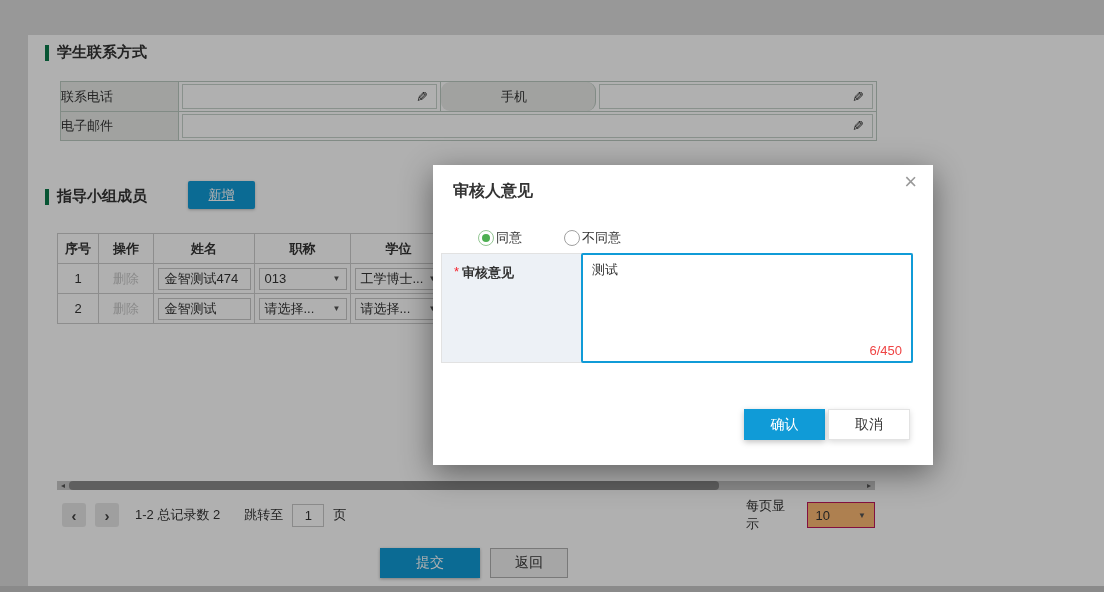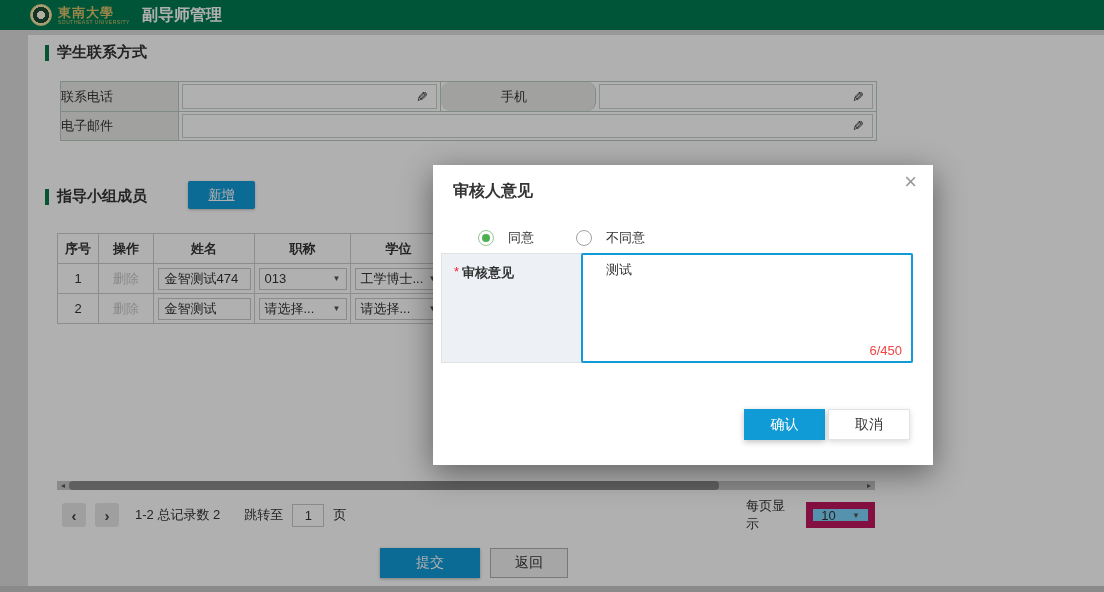--- a/index.html
+++ b/index.html
@@ -73,78 +73,68 @@
            align-items:center; font-size:13px; color:#333; }
   .pgbtn { width:24px; height:24px; background:#e7e7e7; border:none; border-radius:3px; font-size:15px;
            font-weight:bold; color:#444; margin-left:5px; cursor:pointer; display:flex;
            align-items:center; justify-content:center; font-family:inherit; }
   .pgbtn + .pgbtn { margin-left:9px; }
   .range { margin-left:16px; }
   .jump { margin-left:24px; }
   .jumpinput { width:32px; height:23px; border:1px solid #c9c9c9; display:flex; align-items:center;
                justify-content:center; margin:0 9px; cursor:text; background:#fff; }
   .psize { position:absolute; left:689px; top:0; height:28px; display:flex; align-items:center; }
-  .sizesel { width:70px; height:26px; border:7px solid #be185d; background:#7dd3fc; display:flex;
+  .sizesel { width:70px; height:26px; border:1px solid #be185d; background:#fdba74; display:flex;
              align-items:center; justify-content:space-between; padding:0 8px; margin-left:10px;
              cursor:pointer; }
 
   
   .footer-btns { position:absolute; left:352px; top:513px; display:flex; gap:10px; }
   .submit-btn { width:100px; height:30px; background:#109bd7; color:#fff; border:none; font-size:14px;
                 cursor:pointer; font-family:inherit; box-shadow:0 1px 3px rgba(0,0,0,.3); }
   .back-btn { width:78px; height:30px; background:#f1f1f1; border:1px solid #b0b0b0; color:#333;
               font-size:14px; cursor:pointer; font-family:inherit; }
 
   
   .overlay { position:absolute; inset:0; background:rgba(0,0,0,.31); z-index:50; }
   .modal { position:absolute; left:433px; top:165px; width:500px; height:300px; background:#fff;
            z-index:60; box-shadow:0 8px 30px rgba(0,0,0,.45); }
   .modal-title { position:absolute; left:20px; top:16px; font-size:16px; font-weight:bold; color:#333; }
   .modal-close { position:absolute; right:16px; top:4px; font-size:22px; color:#999; cursor:pointer;
                  font-weight:300; }
   .radio-row { position:absolute; left:45px; top:64px; display:flex; align-items:center; gap:42px;
                font-size:13px; color:#333; }
-  .radio-opt { display:flex; align-items:center; gap:14px; cursor:pointer; }
+  .radio-opt { display:flex; align-items:center; gap:2px; cursor:pointer; }
   .radio { width:16px; height:16px; border-radius:50%; position:relative; background:#fff; }
   .radio.sel { border:1px solid #94c794; }
   .radio.sel::after { content:""; position:absolute; inset:3px; border-radius:50%; background:#4caf50; }
   .radio.unsel { border:1px solid #a0a0a0; }
 
   .opinion-row { position:absolute; left:8px; top:88px; width:472px; height:110px;
                  border:1px solid #e2e2e2; display:flex; }
   .opinion-label { width:139px; background:#edf1f6; padding:10px 0 0 12px; font-size:13px;
                    font-weight:600; color:#333; display:flex; align-items:flex-start; }
   .req { color:#f5222d; margin-right:3px; font-weight:normal; }
   .ta-wrap { flex:1; border:2px solid #109bd7; border-radius:2px; position:relative; background:#fff;
              margin:-1px -1px -1px 0; }
   .ta-wrap textarea { width:100%; height:100%; border:none; outline:none; resize:none; font-size:13px;
-                      font-family:Liberation Mono, monospace; padding:6px 23px; color:#333; background:transparent; }
+                      font-family:Liberation Mono, monospace; padding:6px 9px; color:#333; background:transparent; }
   .counter { position:absolute; right:9px; bottom:3px; font-size:13px; color:#ef4444; background:#fff; }
 
   .modal-btns { position:absolute; right:23px; bottom:25px; display:flex; gap:3px; }
   .confirm-btn { width:81px; height:31px; background:#109bd7; color:#fff; border:none; font-size:14px;
                  cursor:pointer; font-family:inherit; box-shadow:0 2px 6px rgba(0,0,0,.25); }
   .cancel-btn { width:82px; height:31px; background:#fff; color:#333; border:1px solid #e3e3e3;
                 font-size:14px; cursor:pointer; font-family:inherit; box-shadow:0 2px 6px rgba(0,0,0,.15); }
 </style>
 </head>
 <body>
 
 <div class="screen">
 
-  <div class="topbar">
-    <div class="logo">
-      <div class="logo-circle"></div>
-      <div class="logo-text">
-        <div class="logo-cn">東南大學</div>
-        <div class="logo-en">SOUTHEAST UNIVERSITY</div>
-      </div>
-    </div>
-    <div class="app-title">副导师管理</div>
-  </div>
 
   <div class="panel">
 
     <div class="sec-title t1">
       <span class="bar"></span>
       <span>学生联系方式</span>
     </div>
 
     <div class="fields">
       <div class="frow">

